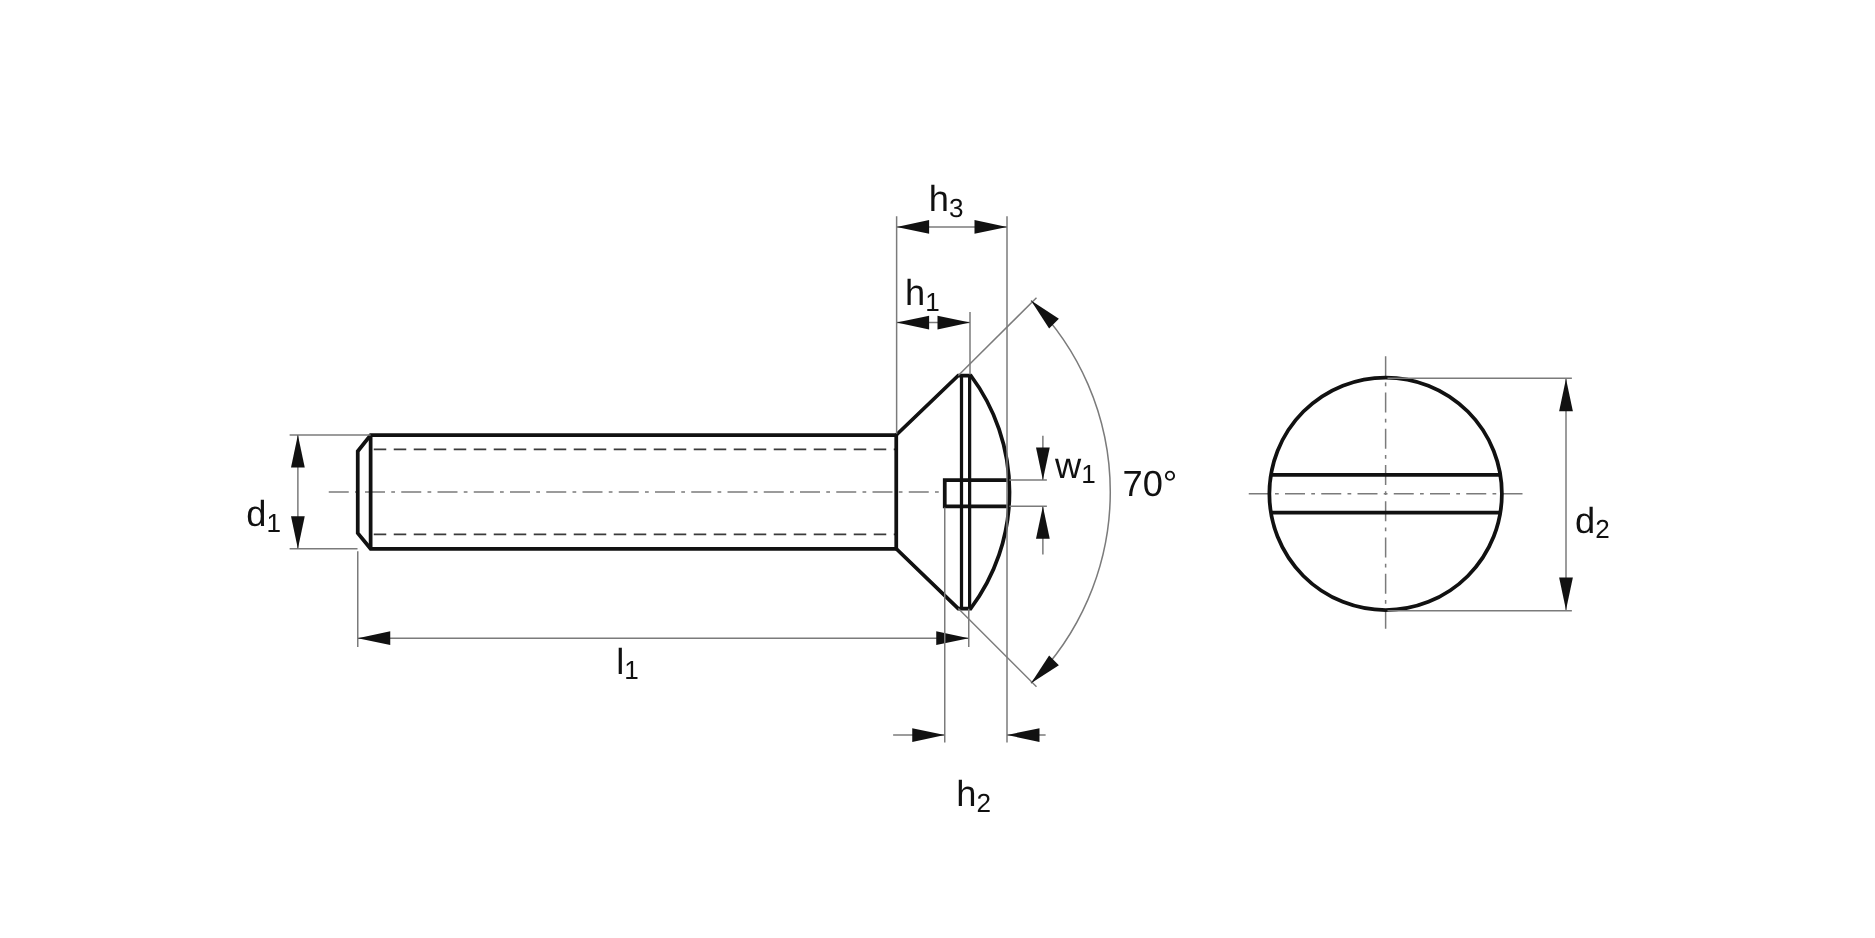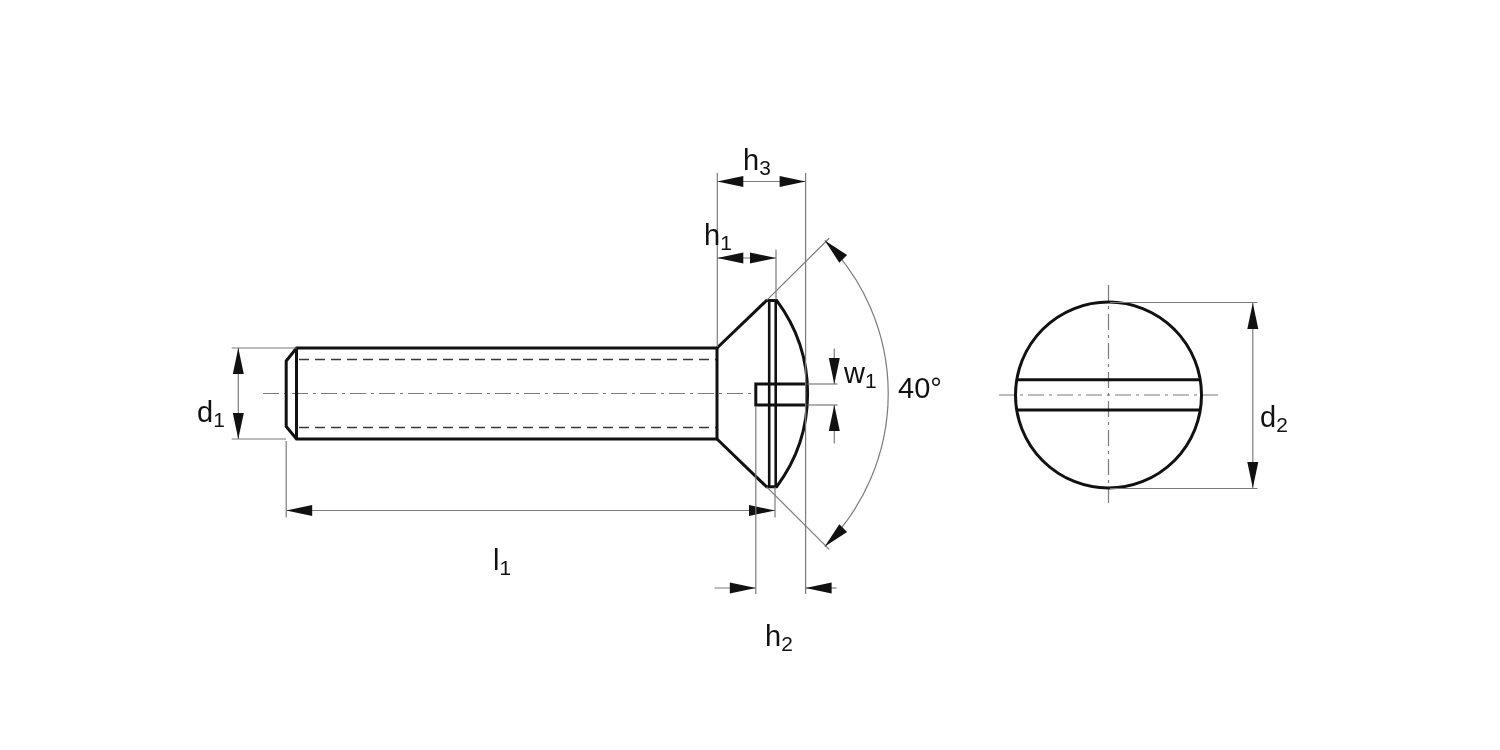--- a/index.html
+++ b/index.html
@@ -137,21 +137,21 @@
     <g>
       <path class="thin" d="M1110,302.5 H1257.5"></path>
       <path class="thin" d="M1110,488.5 H1257.5"></path>
       <path class="thin" d="M1252.8,303 V488"></path>
       <polygon class="arrow" points="1252.8,303 1247.3,329 1258.3,329"></polygon>
       <polygon class="arrow" points="1252.8,488 1247.3,462 1258.3,462"></polygon>
     </g>
   </svg>
 
   <div class="lbl" style="left:743px;top:146px"><span>h</span><sub>3</sub></div>
-  <div class="lbl" style="left:704px;top:221px"><span>h</span><sub>1</sub></div>
+  <div class="lbl" style="left:724px;top:221px"><span>h</span><sub>1</sub></div>
   <div class="lbl" style="left:197px;top:398px"><span>d</span><sub>1</sub></div>
   <div class="lbl" style="left:844px;top:359px"><span>w</span><sub>1</sub></div>
-  <div class="lbl" style="left:898px;top:374px"><span>40°</span></div>
-  <div class="lbl" style="left:493px;top:546px"><span>l</span><sub>1</sub></div>
+  <div class="lbl" style="left:898px;top:374px"><span>70°</span></div>
+  <div class="lbl" style="left:493px;top:516px"><span>l</span><sub>1</sub></div>
   <div class="lbl" style="left:765px;top:622px"><span>h</span><sub>2</sub></div>
   <div class="lbl" style="left:1260px;top:403px"><span>d</span><sub>2</sub></div>
 
 </div>
 
 </body></html>

